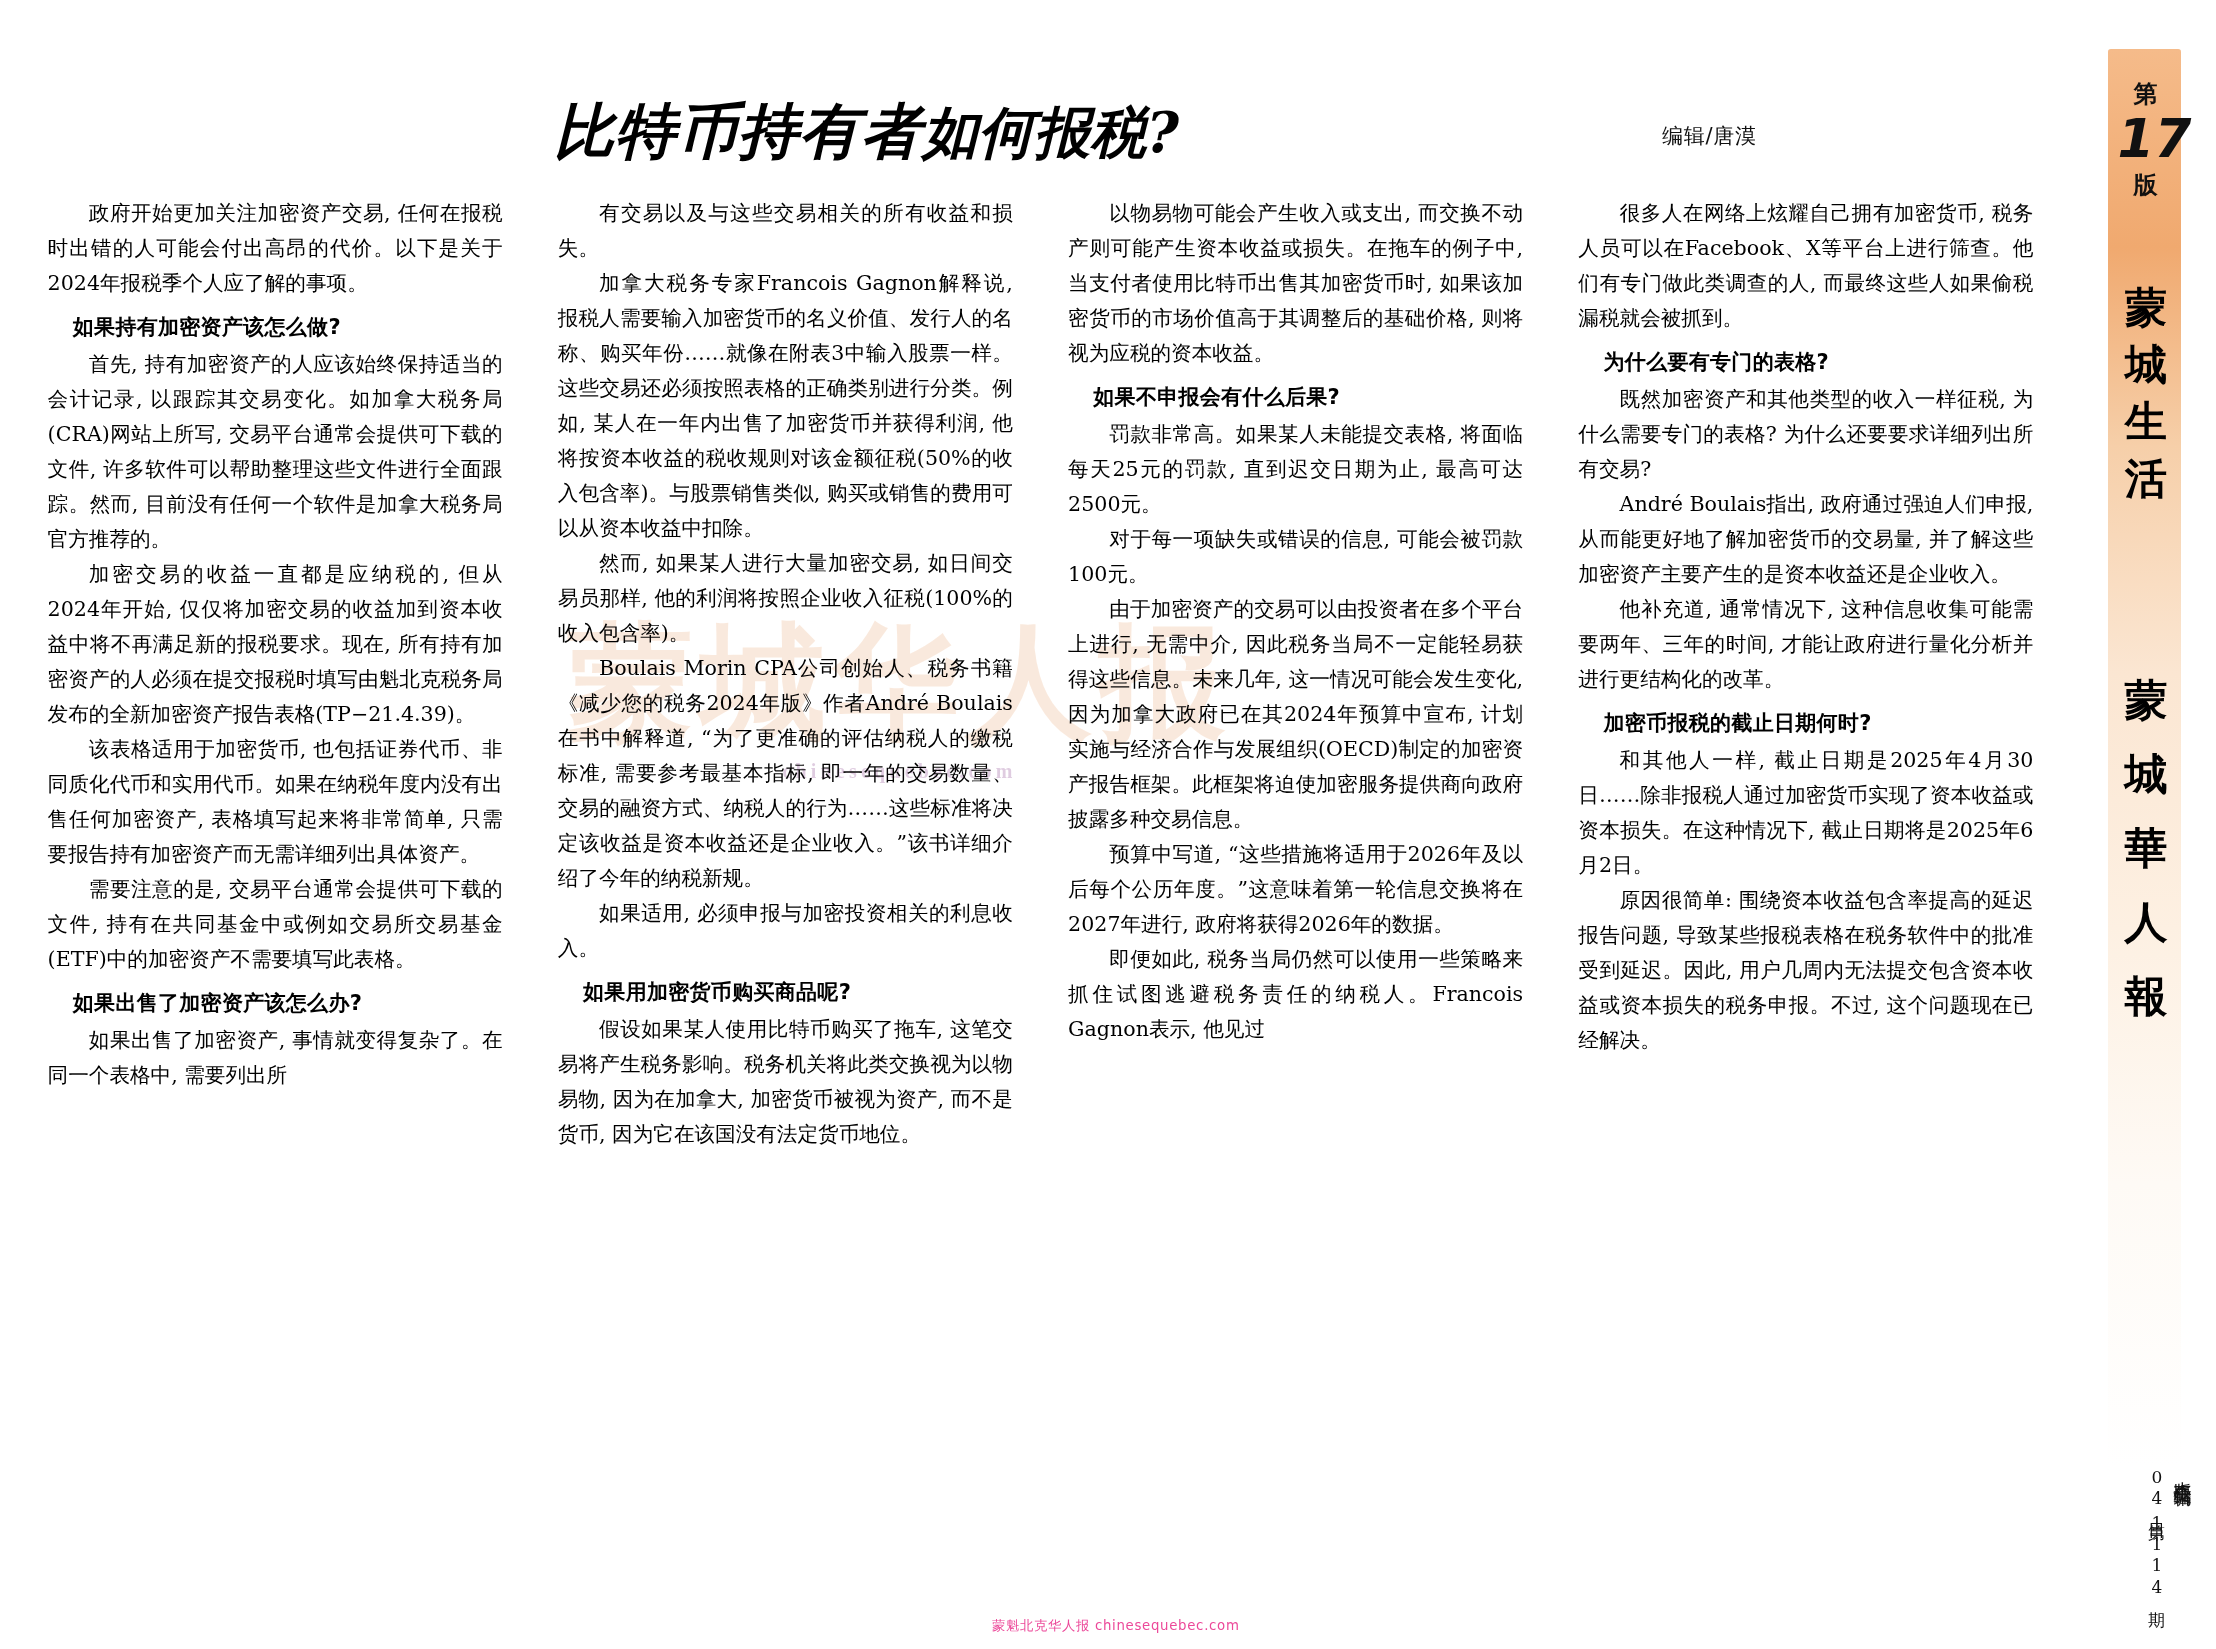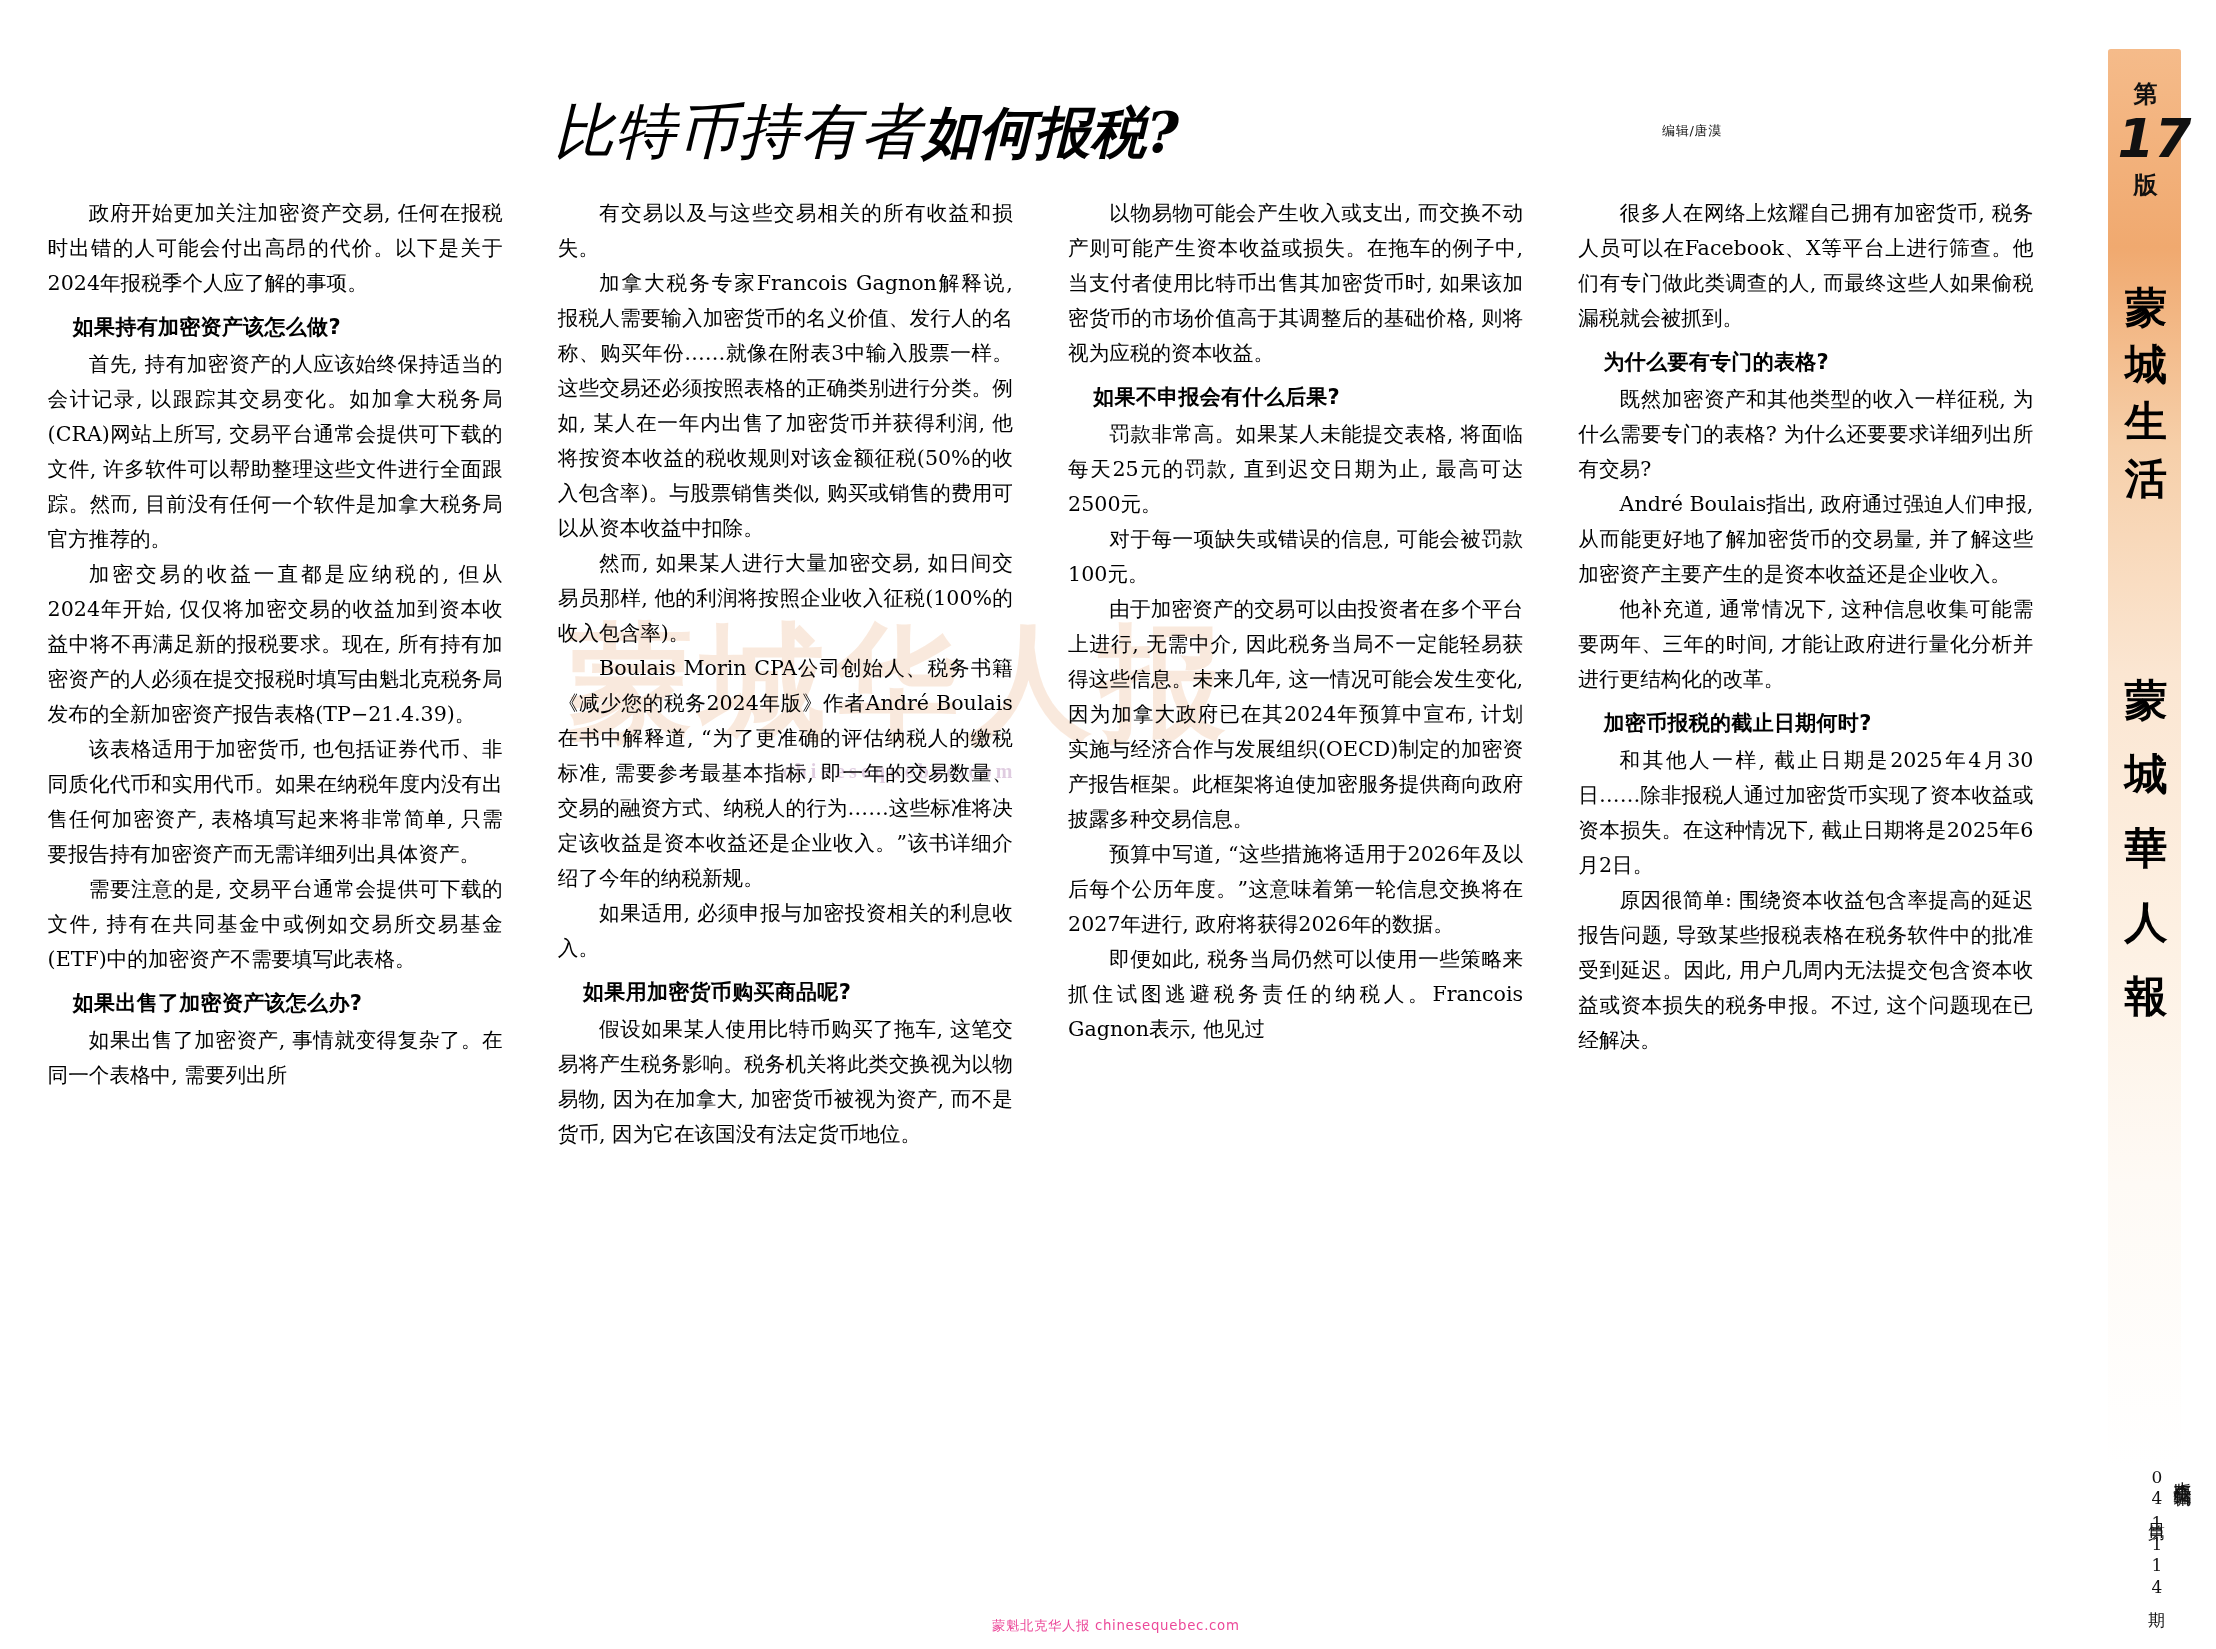--- a/index.html
+++ b/index.html
@@ -26,38 +26,38 @@
   .headline {
     position: absolute;
     left: 175px;
     top: 77px;
     width: 1383px;
     text-align: center;
     white-space: nowrap;
   }
   .headline .h-bold {
     font-family: "DejaVu Sans", sans-serif;
-    font-weight: normal;
+    font-weight: bold;
     font-style: italic;
     font-size: 60px;
     letter-spacing: 1.4px;
     color: #000;
   }
   .headline .h-light {
     font-family: "DejaVu Serif", serif;
     font-style: italic;
     font-size: 56px;
     color: #000;
   }
 
   .editor-credit {
     position: absolute;
     left: 1662px;
     top: 122px;
-    font-size: 13px;
+    font-size: 21px;
     font-family: "DejaVu Sans", sans-serif;
     color: #111;
     letter-spacing: 0.7px;
   }
 
   
   .columns {
     position: absolute;
     left: 28px;
     top: 196px;

